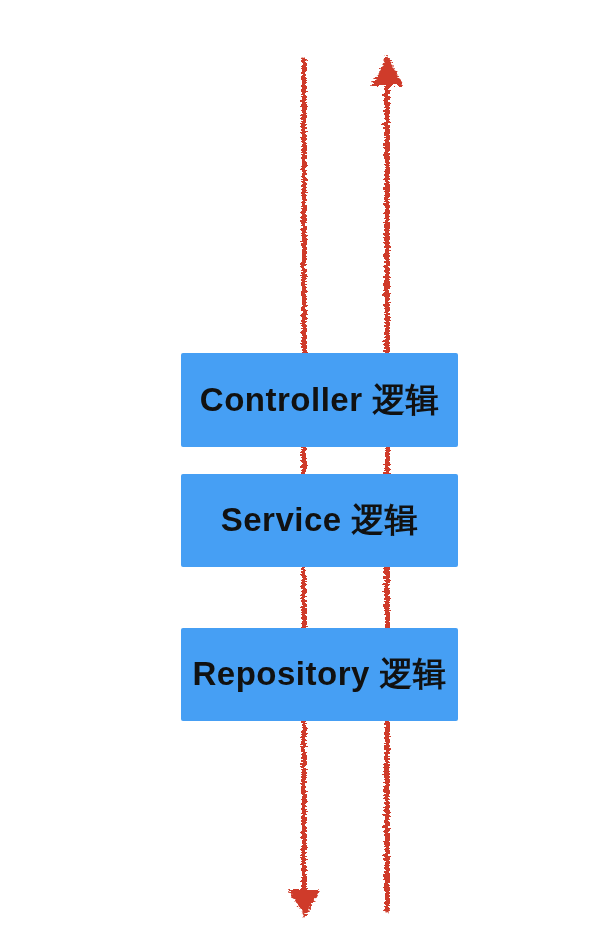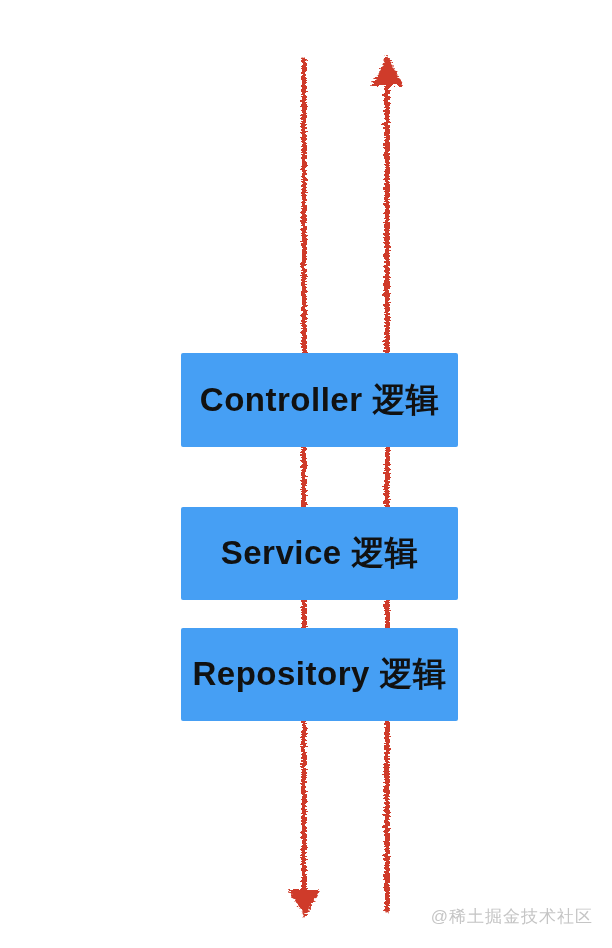--- a/index.html
+++ b/index.html
@@ -27,21 +27,21 @@
     left: 181px;
     width: 277px;
     background: #469ff4;
     border-radius: 2px;
     display: flex;
     align-items: center;
     justify-content: center;
     text-align: right;
   }
   .box-1 { top: 353px; height: 94px; }
-  .box-2 { top: 507px; height: 93px; }
+  .box-2 { top: 474px; height: 93px; }
   .box-3 { top: 628px; height: 93px; }
   .box-label {
     color: #111111;
     font-size: 33px;
     font-weight: 600;
     letter-spacing: 0.5px;
     white-space: nowrap;
   }
   .watermark {
     position: absolute;
@@ -82,15 +82,14 @@
   </div>
 
   <div class="box box-2">
     <span class="box-label">Service 逻辑</span>
   </div>
 
   <div class="box box-3">
     <span class="box-label">Repository 逻辑</span>
   </div>
 
-  <div class="watermark">@稀土掘金技术社区</div>
 
 </div>
 
 </body></html>

